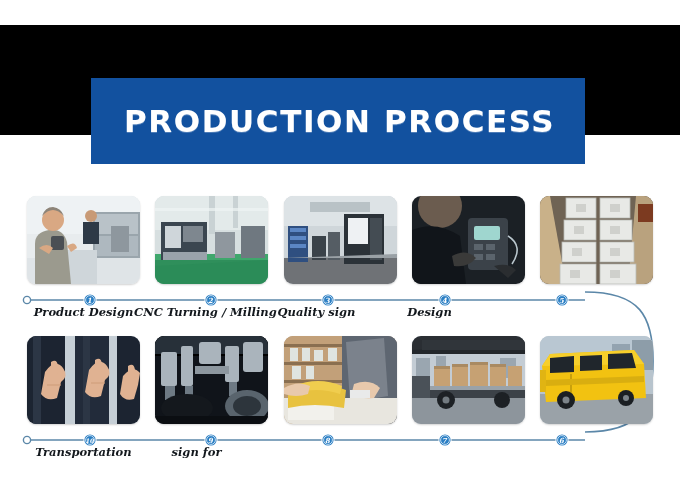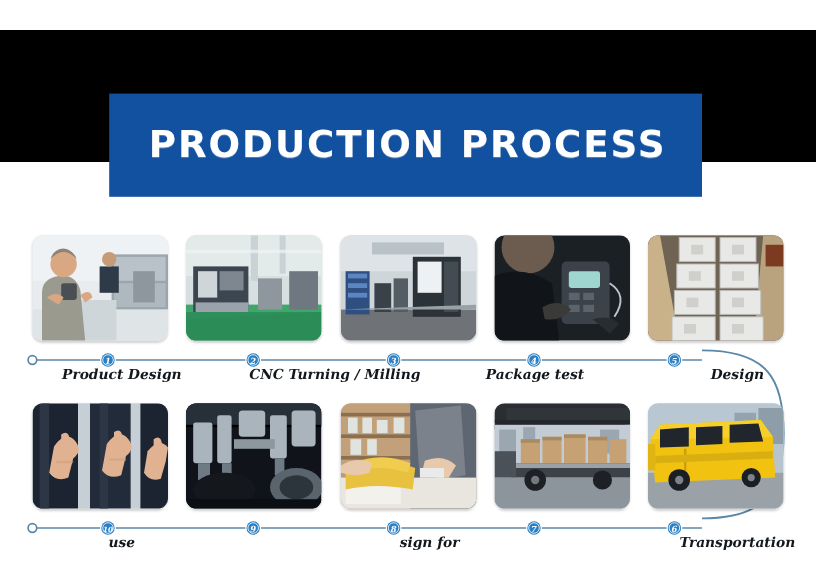--- a/index.html
+++ b/index.html
@@ -49,22 +49,22 @@
     position: relative;
     box-shadow: 0 1px 2px rgba(0,0,0,.18);
   }
   .card .ph { position: absolute; inset: 0; }
 
   
   .track {
     position: absolute; left: 0; top: 96px; width: 680px; height: 16px;
   }
   .labels {
-    position: absolute; left: 45px; top: 106px; width: 626px; height: 30px;
-    display: flex; justify-content: space-between;
+    position: absolute; left: 27px; top: 106px; width: 626px; height: 30px;
+    display: flex; justify-content: flex-start;
   }
   .label {
     width: 113px; text-align: center;
     font-family: "DejaVu Serif", serif;
     font-weight: bold; font-style: italic;
     font-size: 11.5px; color: #13181d;
     line-height: 20px;
     white-space: nowrap;
   }
   .label.wide { width: 126px; margin-left: -6px; }
@@ -229,21 +229,21 @@
           <circle cx="562" cy="8" r="5.6" fill="#2b7fc4"></circle>
           <circle cx="562" cy="8" r="4.4" fill="none" stroke="#ffffff" stroke-width="0.7"></circle>
           <text x="562" y="11.2" text-anchor="middle" fill="#ffffff" font-family="DejaVu Serif, serif" font-weight="bold" font-style="italic" font-size="7">5</text>
         </g>
       </g>
     </svg>
 
     <div class="labels">
       <div class="label">Product Design</div>
       <div class="label wide">CNC Turning / Milling</div>
-      <div class="label">Package test</div>
+      <div class="label">Quality sign</div>
       <div class="label">Design</div>
     </div>
   </div>
 
   <div class="row row2">
 
     <div class="cards">
 
       <div class="card">
         <svg class="ph" viewBox="0 0 113 88" preserveAspectRatio="none">
@@ -416,19 +416,18 @@
         <g>
           <circle cx="562" cy="8" r="6.6" fill="#ffffff"></circle>
           <circle cx="562" cy="8" r="5.6" fill="#2b7fc4"></circle>
           <circle cx="562" cy="8" r="4.4" fill="none" stroke="#ffffff" stroke-width="0.7"></circle>
           <text x="562" y="11.2" text-anchor="middle" fill="#ffffff" font-family="DejaVu Serif, serif" font-weight="bold" font-style="italic" font-size="7">6</text>
         </g>
       </g>
     </svg>
 
     <div class="labels">
-      <div class="label">use</div>
+      <div class="label">Transportation</div>
       <div class="label">sign for</div>
-      <div class="label">Transportation</div>
     </div>
   </div>
 
 </div>
 
 </body></html>

